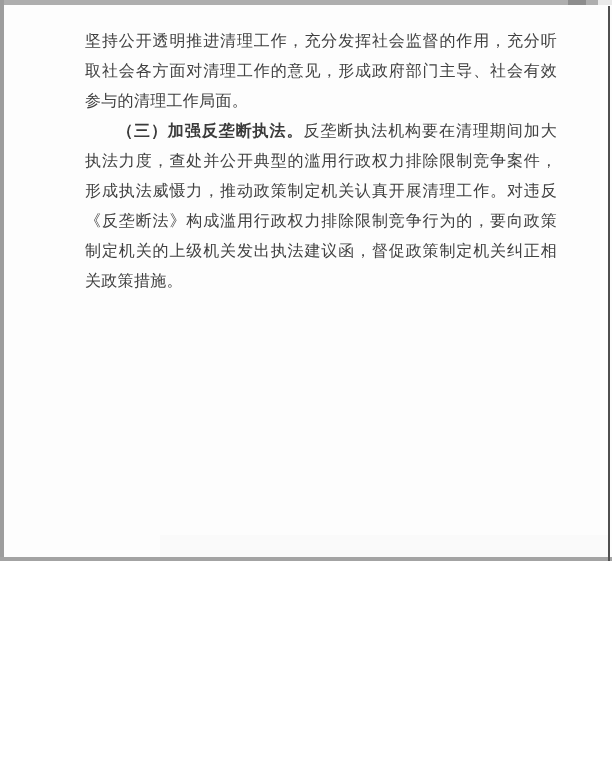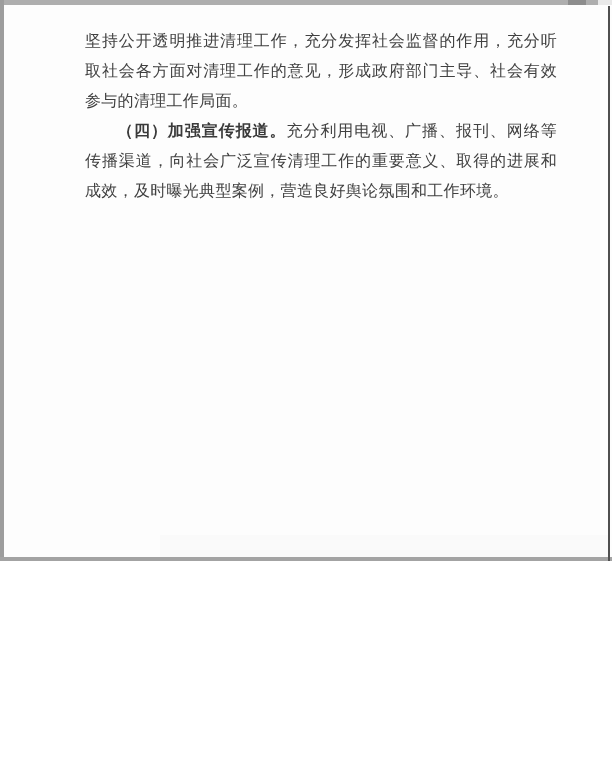--- a/index.html
+++ b/index.html
@@ -89,20 +89,20 @@
   <div class="edge-top"></div>
   <div class="edge-left"></div>
   <div class="edge-bottom"></div>
   <div class="faint-tint"></div>
   <div class="edge-right"></div>
 
   <div class="content">
 
     <p class="para"><span class="t">坚持公开透明推进清理工作，充分发挥社会监督的作用，充分听取社会各方面对清理工作的意见，形成政府部门主导、社会有效参与的清理工作局面。</span></p>
 
+    <p class="para indent"><span class="lead">（三）加强反垄断执法。</span><span class="t">反垄断执法机构要在清理期间加大执法力度，查处并公开典型的滥用行政权力排除限制竞争案件，形成执法威慑力，推动政策制定机关认真开展清理工作。对违反《反垄断法》构成滥用行政权力排除限制竞争行为的，要向政策制定机关的上级机关发出执法建议函，督促政策制定机关纠正相关政策措施。</span></p>
 
-    <p class="para indent"><span class="lead">（四）加强宣传报道。</span><span class="t">充分利用电视、广播、报刊、网络等传播渠道，向社会广泛宣传清理工作的重要意义、取得的进展和成效，及时曝光典型案例，营造良好舆论氛围和工作环境。</span></p>
 
   </div>
 
   <div class="page-number">4</div>
 
 </div>
 
 </body></html>

